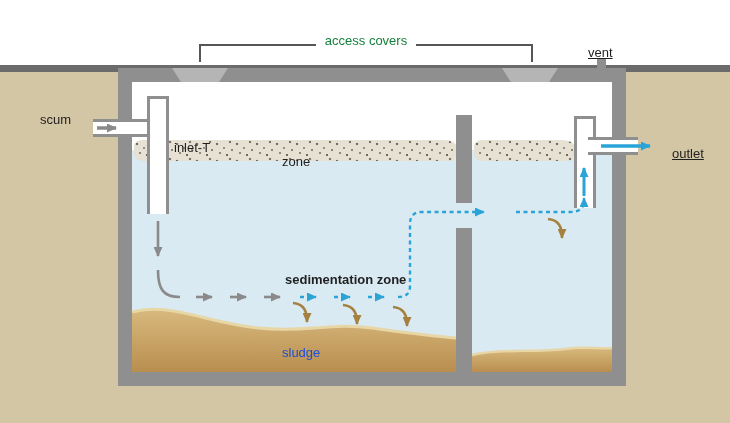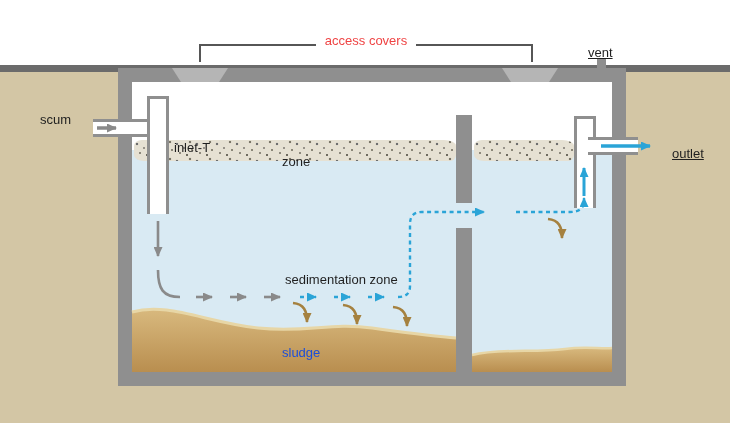--- a/index.html
+++ b/index.html
@@ -47,21 +47,21 @@
   .cover-1 { left:172px; }
   .cover-2 { left:502px; }
   
   .bracket-hline { left:200px; top:44px; width:332px; height:2px; background:#565656; }
   .bracket-tick { top:44px; width:2px; height:18px; background:#565656; }
   .tick-left { left:199px; }
   .tick-right { left:531px; }
   .bracket-label { left:200px; top:31px; width:332px; text-align:center; position:absolute; }
   .bracket-label span {
     display:inline-block; background:#ffffff; padding:0 9px;
-    font-size:13px; color:#ef4444; line-height:16px;text-align:right;
+    font-size:13px; color:#15803d; line-height:16px;text-align:right;
   }
   
   .vent-stub { left:597px; top:59px; width:9px; height:10px; background:#8f8f8f; }
   
   .inlet-pipe {
     left:93px; top:119px; width:58px; height:18px; background:#ffffff;
     border-top:3px solid #8f8f8f; border-bottom:3px solid #8f8f8f;
   }
   .inlet-tee {
     left:147px; top:96px; width:22px; height:118px; background:#ffffff;
@@ -163,17 +163,17 @@
     <path d="M293,303 C304,304 307,311 307,322" stroke="#a5813f" stroke-width="2.6" fill="none" marker-end="url(#mBrown)"></path>
     <path d="M343,305 C354,306 357,313 357,324" stroke="#a5813f" stroke-width="2.6" fill="none" marker-end="url(#mBrown)"></path>
     <path d="M393,307 C404,308 407,315 407,326" stroke="#a5813f" stroke-width="2.6" fill="none" marker-end="url(#mBrown)"></path>
     <path d="M548,219 C559,220 562,227 562,238" stroke="#a5813f" stroke-width="2.6" fill="none" marker-end="url(#mBrown)"></path>
   </svg>
 
   <div class="label" style="left:588px; top:45px;text-decoration:underline;">vent</div>
   <div class="label" style="left:40px; top:112px;">scum</div>
   <div class="label" style="left:174px; top:108px;margin-top:32px;">inlet-T</div>
   <div class="label" style="left:282px; top:154px;">zone</div>
-  <div class="label" style="left:285px; top:272px;">sedimentation zone</div>
+  <div class="label" style="left:285px; top:272px;font-weight:bold;">sedimentation zone</div>
   <div class="label white-label" style="left:282px; top:345px;">sludge</div>
   <div class="label" style="left:672px; top:146px;text-decoration:underline;">outlet</div>
 
 </div>
 
 </body></html>

